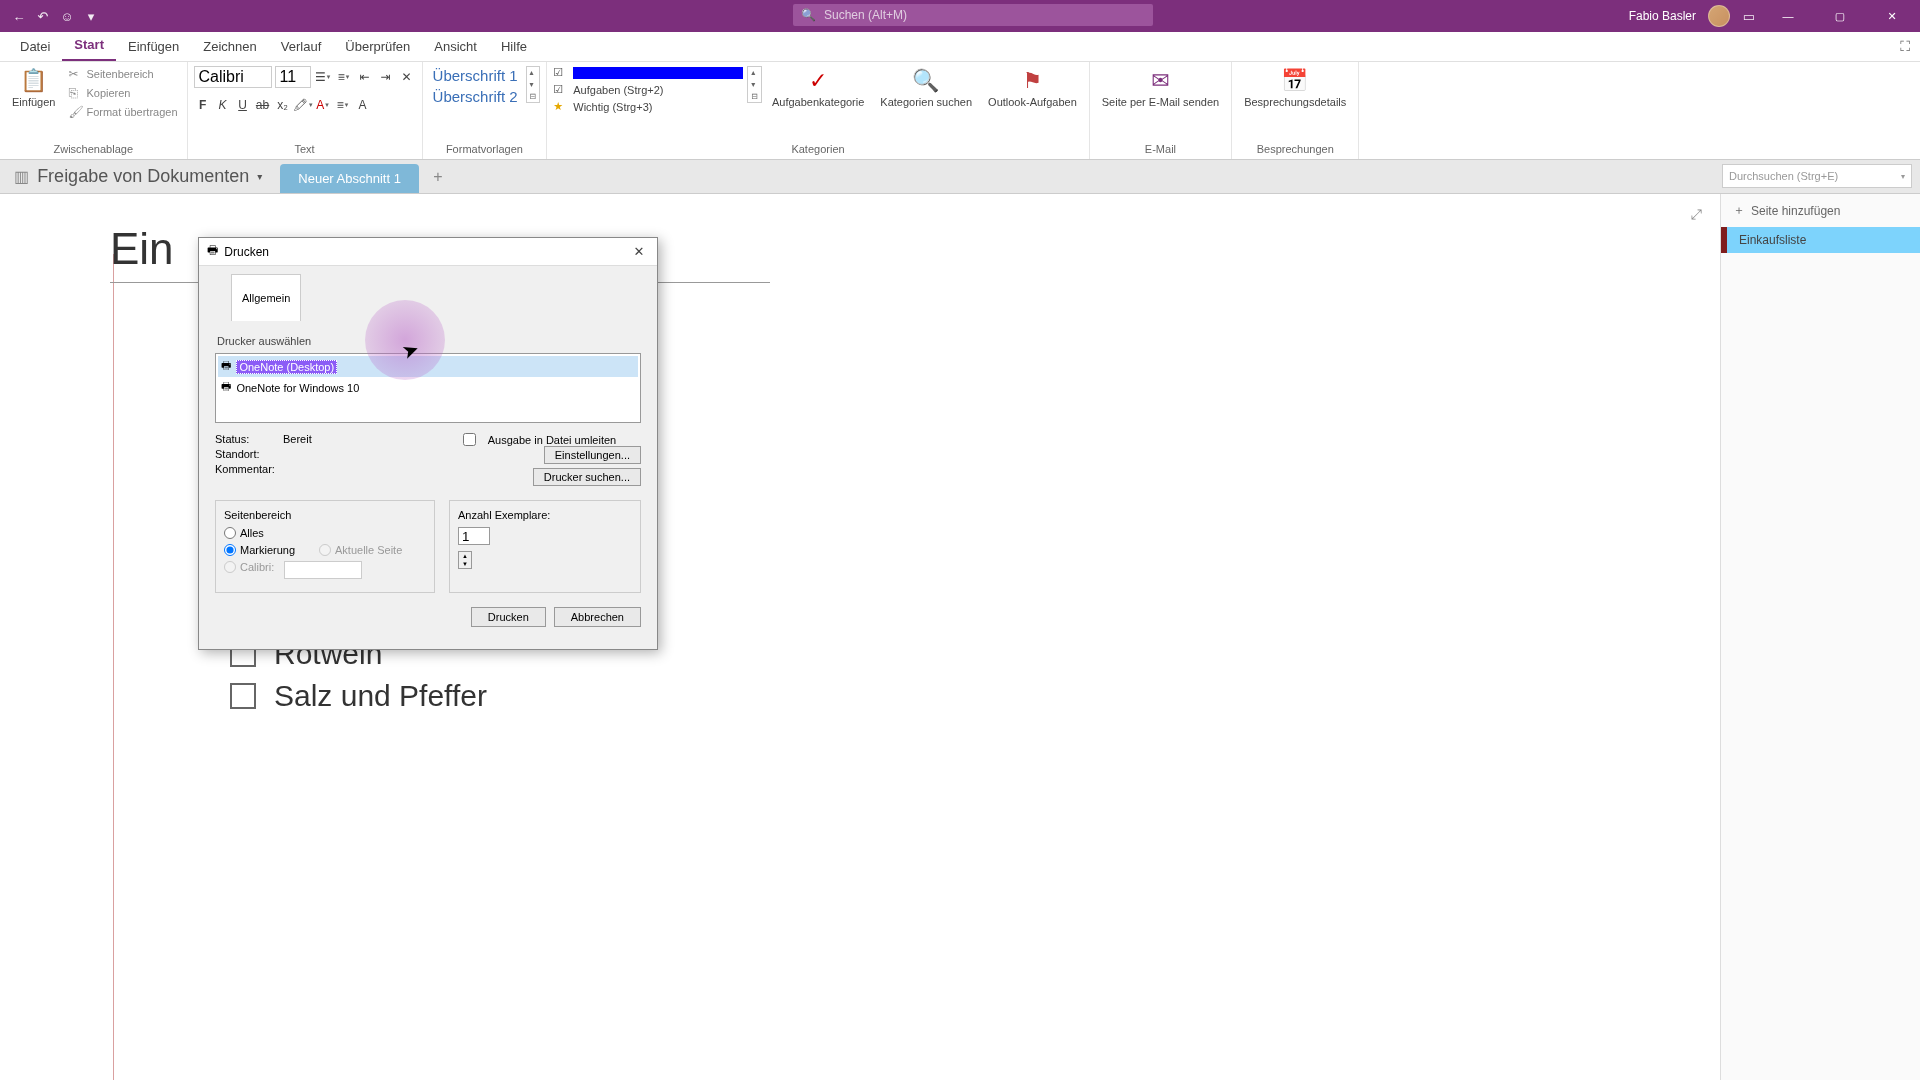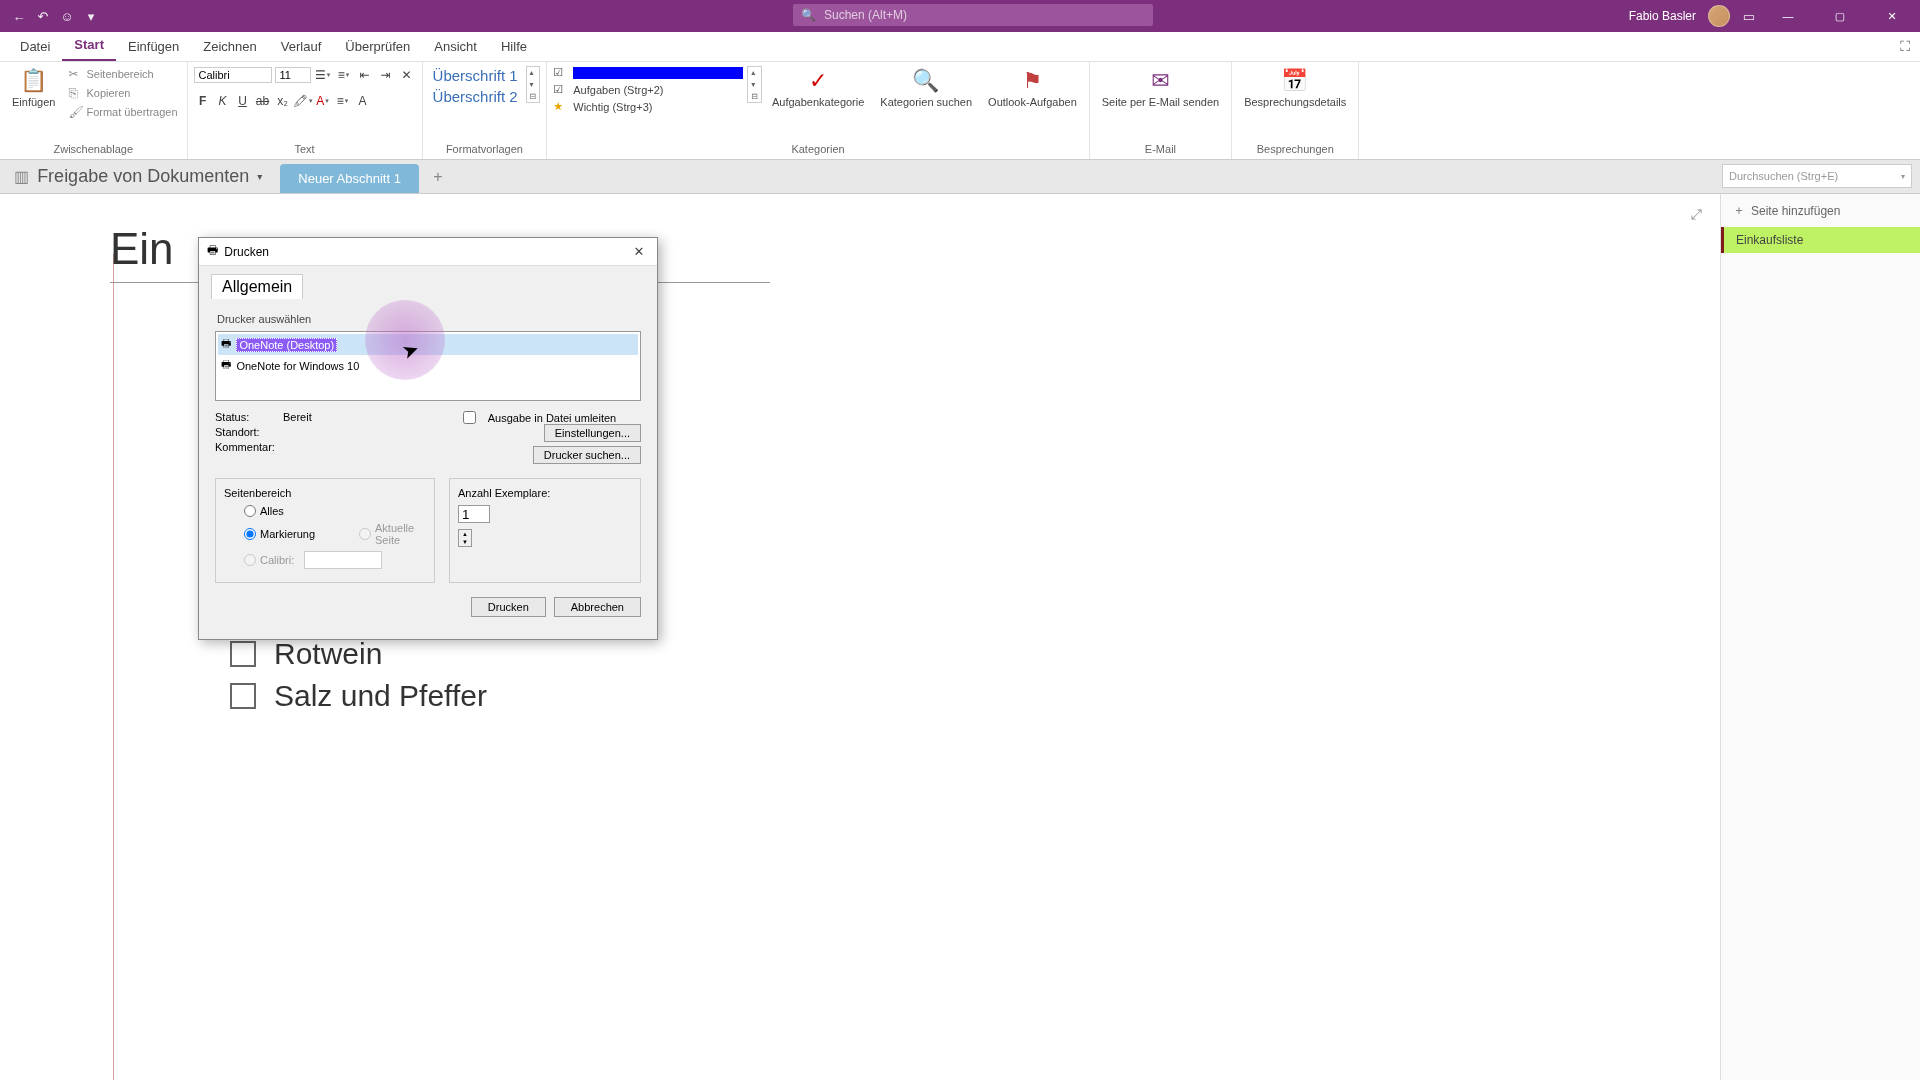--- a/index.html
+++ b/index.html
@@ -30,21 +30,21 @@
 .ribbon-group-body { flex: 1; display: flex; align-items: flex-start; gap: 4px; }
 .ribbon-group-label { text-align: center; font-size: 11px; color: #666; padding: 2px 0; }
 .big-btn { display: flex; flex-direction: column; align-items: center; padding: 2px 6px; font-size: 11px; color: #444; cursor: pointer; gap: 2px; }
 .big-btn .bicon { font-size: 22px; color: #7c2f7c; }
 .small-btn-col { display: flex; flex-direction: column; gap: 3px; }
 .small-btn { display: flex; align-items: center; gap: 4px; font-size: 11px; color: #888; cursor: pointer; padding: 1px 3px; }
 .small-btn .sicon { font-size: 12px; width: 14px; }
 
 
 .font-row { display: flex; gap: 3px; align-items: center; margin-bottom: 4px; }
-.font-select { border: 1px solid #ccc; font-size: 11px; padding: 1px 4px; background: #fff; }
+.font-select { border: 1px solid #ccc; font-size: 16px; padding: 1px 4px; background: #fff; }
 .font-select.name { width: 78px; }
 .font-select.size { width: 36px; }
 .fmt-btn { width: 18px; height: 18px; display: flex; align-items: center; justify-content: center; font-size: 12px; color: #444; cursor: pointer; }
 .fmt-row { display: flex; gap: 2px; align-items: center; }
 .dropdown-arrow { font-size: 7px; color: #666; margin-left: 1px; }
 
 
 .style-list { display: flex; flex-direction: column; gap: 2px; }
 .style-item { font-size: 15px; color: #3a6fb7; cursor: pointer; padding: 1px 4px; }
 .style-nav { display: flex; flex-direction: column; gap: 1px; border: 1px solid #ccc; }
@@ -69,49 +69,49 @@
 .page-canvas { flex: 1; padding: 30px 0 0 110px; position: relative; }
 .page-canvas::before { content: ''; position: absolute; left: 113px; top: 60px; bottom: 0; width: 1px; background: #d9a0a0; }
 .page-title { font-size: 44px; color: #333; font-weight: 400; border-bottom: 1px solid #999; padding-bottom: 8px; width: 660px; margin-bottom: 30px; position: relative; z-index: 0; }
 .checklist { margin-left: 120px; margin-top: 270px; }
 .check-item { display: flex; align-items: center; gap: 18px; margin-bottom: 8px; font-size: 30px; color: #333; }
 .check-box { width: 26px; height: 26px; border: 2px solid #666; background: #fff; }
 .expand-icon { position: absolute; right: 18px; top: 12px; font-size: 14px; color: #888; cursor: pointer; }
 
 .page-list { width: 200px; border-left: 1px solid #ddd; background: #fafafa; }
 .add-page { padding: 8px 12px; font-size: 12px; color: #666; cursor: pointer; display: flex; align-items: center; gap: 6px; }
-.page-entry { padding: 6px 12px; font-size: 12px; color: #444; background: #bef264; border-left: 3px solid #7f1d1d; cursor: pointer; }
+.page-entry { padding: 6px 12px; font-size: 12px; color: #444; background: #7dd3fc; border-left: 6px solid #7f1d1d; cursor: pointer; }
 
 
 .dialog-overlay { position: absolute; left: 198px; top: 237px; width: 460px; background: #f0f0f0; border: 1px solid #888; box-shadow: 3px 3px 12px rgba(0,0,0,.3); font-size: 11px; z-index: 100; }
 .dialog-titlebar { height: 28px; background: #fff; display: flex; align-items: center; padding: 0 8px; border-bottom: 1px solid #ddd; }
 .dialog-titlebar .dicon { margin-right: 6px; font-size: 12px; }
 .dialog-titlebar .dtitle { flex: 1; font-size: 12px; }
 .dialog-close { width: 20px; height: 20px; display: flex; align-items: center; justify-content: center; font-size: 13px; cursor: pointer; color: #444; }
 .dialog-body { padding: 8px 12px 12px; }
 .tab-strip { margin-bottom: 8px; }
-.tab-btn { display: inline-block; padding: 3px 10px; background: #fff; border: 1px solid #ccc; border-bottom: none; font-size: 16px; cursor: pointer; }
+.tab-btn { display: inline-block; padding: 17px 10px; background: #fff; border: 1px solid #ccc; border-bottom: none; font-size: 11px; cursor: pointer; margin-left: 20px; }
 .printer-section-label { font-size: 11px; color: #444; margin-bottom: 6px; padding-left: 2px; }
 .printer-list { border: 1px solid #999; background: #fff; height: 70px; padding: 2px; }
 .printer-item { display: flex; align-items: center; gap: 5px; padding: 1px 3px; font-size: 11px; cursor: pointer; }
 .printer-item.selected { background: #cce4f7; }
 .printer-item.selected .pname { background: #8b5cf6; color: #fff; border: 1px dotted #fff; padding: 0 2px; }
 .printer-icon { font-size: 11px; }
 .status-row { display: flex; margin-top: 10px; gap: 20px; }
 .status-col { flex: 1; }
 .status-line { display: flex; font-size: 11px; margin-bottom: 3px; }
 .status-line .lbl { width: 68px; }
 .right-col { text-align: right; }
 .chk-row { display: flex; align-items: center; gap: 12px; justify-content: center; }
 .dlg-btn { padding: 2px 10px; font-size: 11px; background: #e9e9e9; border: 1px solid #999; cursor: pointer; margin-bottom: 4px; display: inline-block; }
 .range-section { display: flex; gap: 14px; margin-top: 10px; }
 .range-box { border: 1px solid #ccc; padding: 8px; flex: 1; }
 .range-box.left { width: 220px; flex: none; }
 .range-title { font-size: 11px; margin-bottom: 6px; }
-.radio-row { display: flex; align-items: center; gap: 4px; margin-bottom: 5px; font-size: 11px; margin-left: 20px; }
+.radio-row { display: flex; align-items: flex-start; gap: 4px; margin-bottom: 5px; font-size: 11px; }
 .radio-row input[type="radio"] { width: 12px; height: 12px; }
 .radio-row.disabled { color: #999; }
 .pages-input { width: 78px; height: 18px; border: 1px solid #ccc; margin-left: 6px; }
 .copies-row { display: flex; align-items: flex-start; gap: 6px; font-size: 11px; flex-direction: column; }
 .copies-input { width: 32px; height: 18px; border: 1px solid #999; text-align: left; padding: 0 3px; }
 .spinner { display: flex; flex-direction: column; border: 1px solid #999; }
 .spinner span { font-size: 6px; padding: 0 3px; cursor: pointer; line-height: 8px; }
 .dialog-footer { display: flex; justify-content: flex-end; gap: 8px; margin-top: 14px; }
 .dialog-footer .dlg-btn { padding: 3px 16px; }
 

